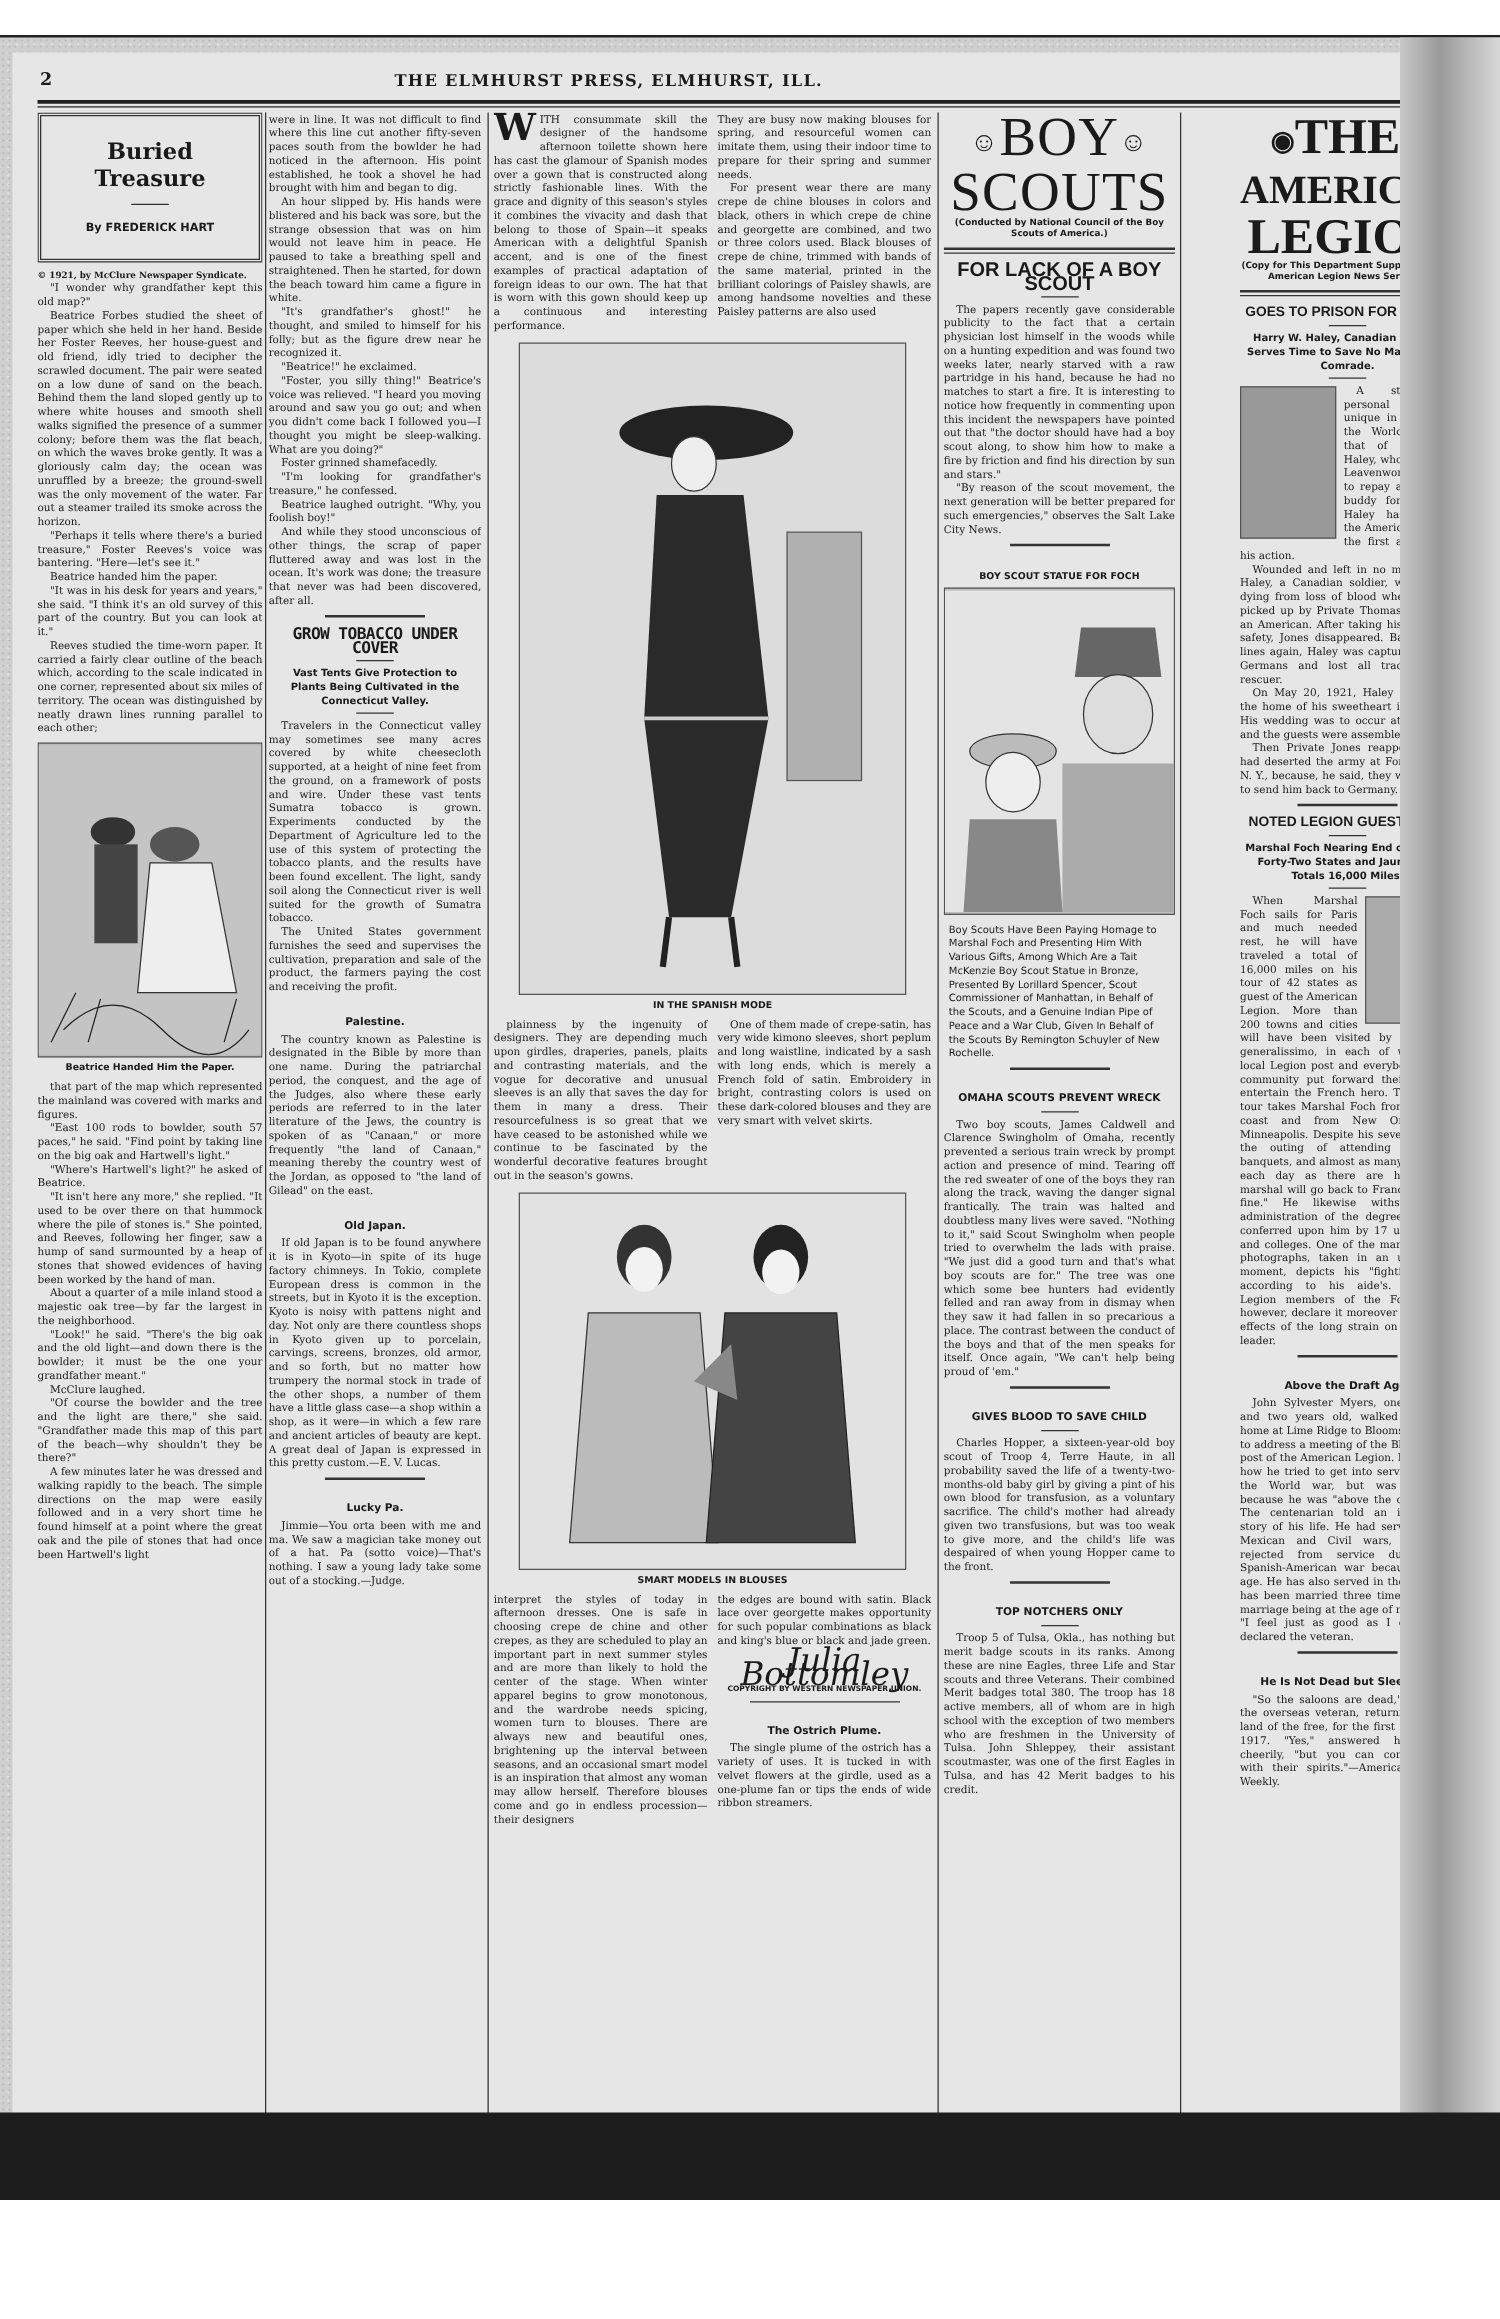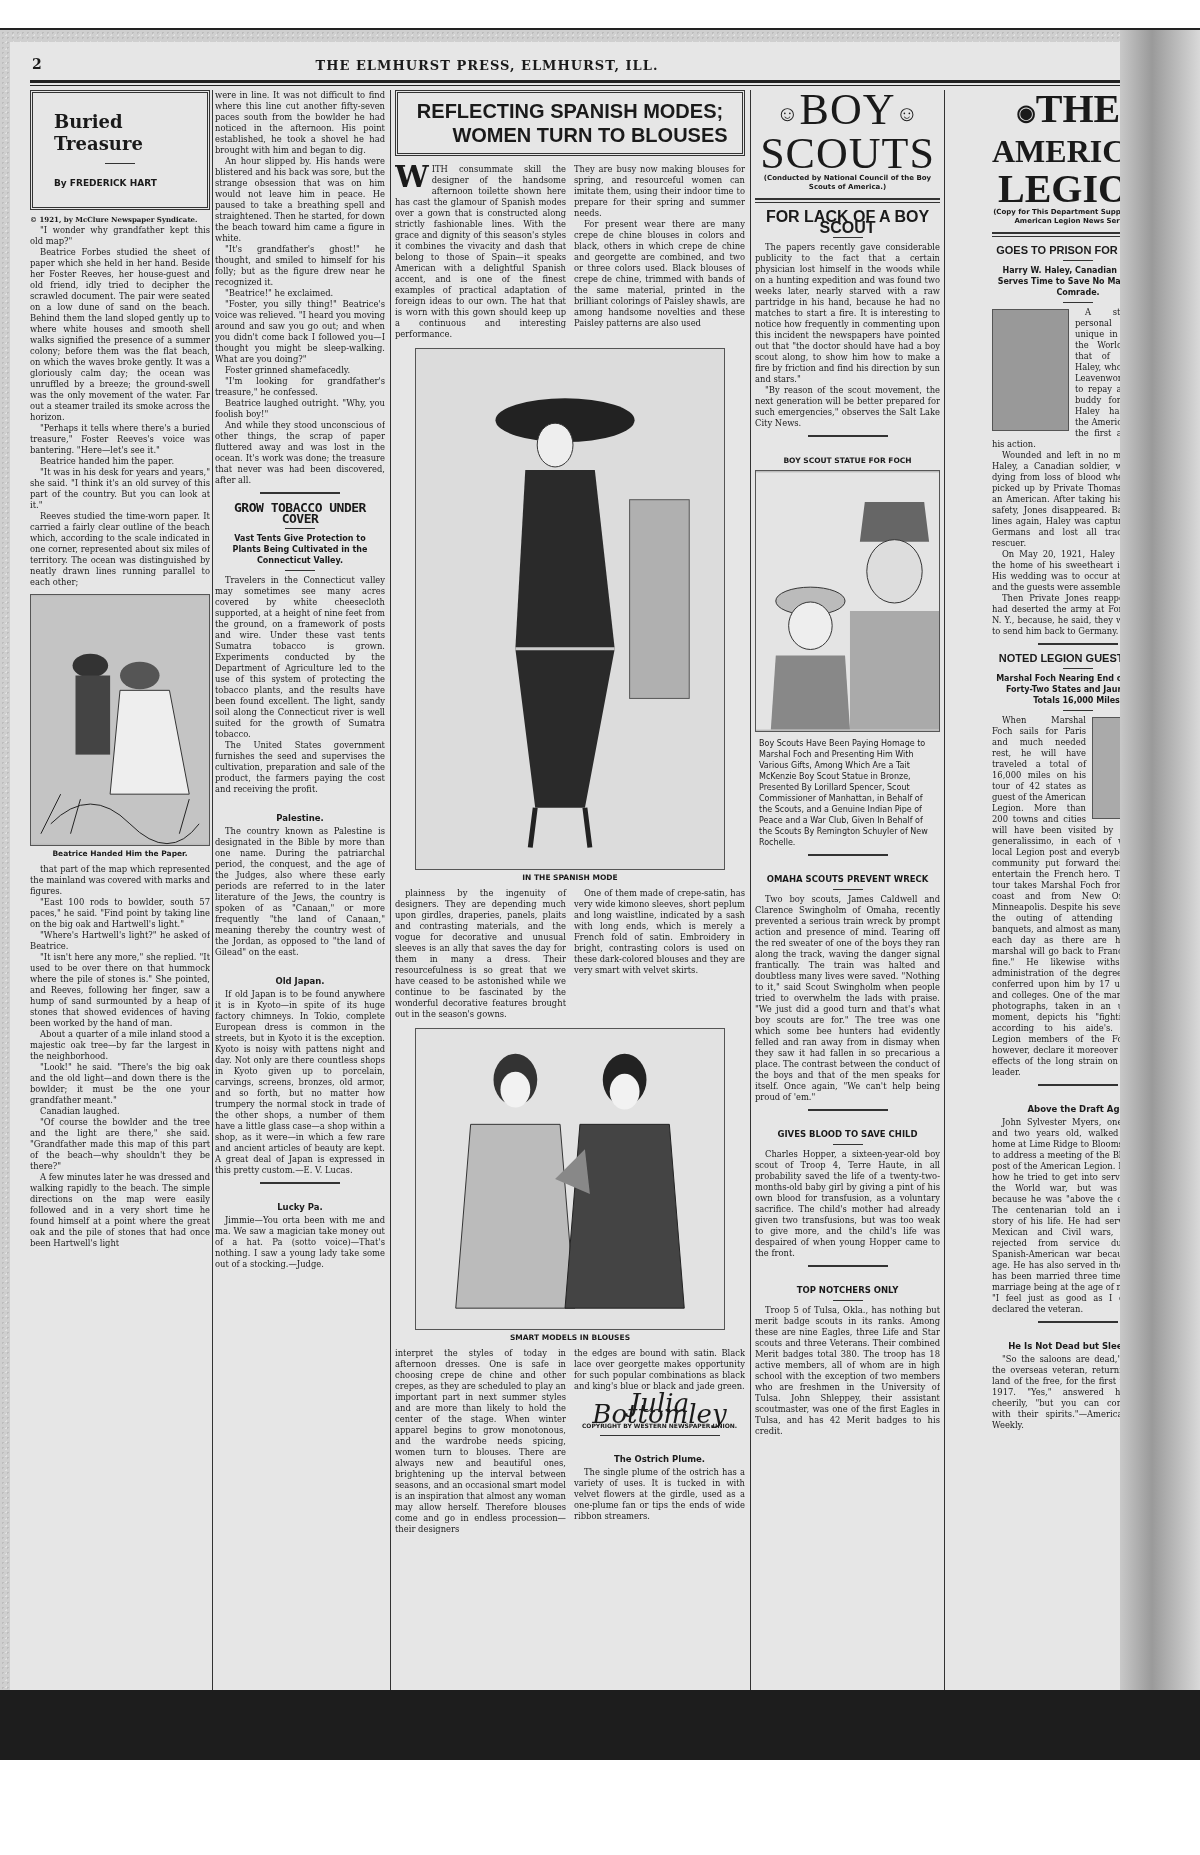--- a/index.html
+++ b/index.html
@@ -14,21 +14,21 @@
   .masthead{position:absolute;left:0;width:954px;top:16px;text-align:center;font-size:13px;font-weight:bold;letter-spacing:1px;font-family:"DejaVu Serif",serif;}
   .rule-top{position:absolute;left:20px;top:38px;width:1090px;border-top:3px solid #222;border-bottom:1px solid #222;height:2px;}
   .col{position:absolute;top:48px;font-size:8.4px;line-height:11px;text-align:justify;overflow:hidden;}
   .col p{margin:0;text-indent:10px;}
   .vrule{position:absolute;top:48px;width:1px;background:#333;}
   .c1{left:20px;width:180px;height:1620px;}
   .c2{left:205px;width:170px;height:1620px;}
   .c3{left:385px;width:350px;height:1620px;}
   .c4{left:745px;width:185px;height:1620px;}
   .c5{left:982px;width:172px;height:1620px;}
-  .boxhead{border:3px double #333;padding:18px 21px;margin-bottom:4px;}
+  .boxhead{border:3px double #333;padding:18px 21px;text-align:center;margin-bottom:4px;}
   .boxhead .t{font-size:18px;font-weight:bold;line-height:22px;}
   .boxhead .by{font-family:"DejaVu Sans",sans-serif;font-size:9px;font-weight:bold;margin-top:14px;}
   .boxhead hr{width:30px;border:0;border-top:1px solid #333;margin:8px auto;}
   .credit{font-size:7px;font-weight:bold;text-align:left;}
   .illus{background:#bbb;border:1px solid #555;margin:4px 0;position:relative;}
   .illus .cap{position:absolute;bottom:-14px;left:0;right:0;text-align:center;font-size:7.5px;font-weight:bold;font-family:"DejaVu Sans",sans-serif;}
   .hd{font-family:"Liberation Sans",sans-serif;font-weight:bold;text-align:center;margin:8px 0 3px;}
   .hd.big{font-size:13px;font-family:"DejaVu Sans Mono",monospace;letter-spacing:-0.5px;}
   .deck{font-family:"DejaVu Sans",sans-serif;font-weight:bold;font-size:8px;text-align:center;margin:3px 4px;line-height:11px;}
   .sub{font-family:"DejaVu Sans",sans-serif;font-weight:bold;font-size:8.5px;text-align:center;margin:18px 0 2px;}
@@ -82,21 +82,21 @@
         </svg>
         <div class="cap">Beatrice Handed Him the Paper.</div>
       </div>
       <div style="height:14px"></div>
       <p>that part of the map which represented the mainland was covered with marks and figures.</p>
       <p>"East 100 rods to bowlder, south 57 paces," he said. "Find point by taking line on the big oak and Hartwell's light."</p>
       <p>"Where's Hartwell's light?" he asked of Beatrice.</p>
       <p>"It isn't here any more," she replied. "It used to be over there on that hummock where the pile of stones is." She pointed, and Reeves, following her finger, saw a hump of sand surmounted by a heap of stones that showed evidences of having been worked by the hand of man.</p>
       <p>About a quarter of a mile inland stood a majestic oak tree—by far the largest in the neighborhood.</p>
       <p>"Look!" he said. "There's the big oak and the old light—and down there is the bowlder; it must be the one your grandfather meant."</p>
-      <p>Canadian laughed.</p>
+      <p>McClure laughed.</p>
       <p>"Of course the bowlder and the tree and the light are there," she said. "Grandfather made this map of this part of the beach—why shouldn't they be there?"</p>
       <p>A few minutes later he was dressed and walking rapidly to the beach. The simple directions on the map were easily followed and in a very short time he found himself at a point where the great oak and the pile of stones that had once been Hartwell's light</p>
     </div>
     <div class="vrule" style="left:202px;height:1620px;"></div>
 
     <div class="col c2">
       <p style="text-indent:0">were in line. It was not difficult to find where this line cut another fifty-seven paces south from the bowlder he had noticed in the afternoon. His point established, he took a shovel he had brought with him and began to dig.</p>
       <p>An hour slipped by. His hands were blistered and his back was sore, but the strange obsession that was on him would not leave him in peace. He paused to take a breathing spell and straightened. Then he started, for down the beach toward him came a figure in white.</p>
       <p>"It's grandfather's ghost!" he thought, and smiled to himself for his folly; but as the figure drew near he recognized it.</p>
       <p>"Beatrice!" he exclaimed.</p>
@@ -116,24 +116,20 @@
       <p>The country known as Palestine is designated in the Bible by more than one name. During the patriarchal period, the conquest, and the age of the Judges, also where these early periods are referred to in the later literature of the Jews, the country is spoken of as "Canaan," or more frequently "the land of Canaan," meaning thereby the country west of the Jordan, as opposed to "the land of Gilead" on the east.</p>
       <div class="sub">Old Japan.</div>
       <p>If old Japan is to be found anywhere it is in Kyoto—in spite of its huge factory chimneys. In Tokio, complete European dress is common in the streets, but in Kyoto it is the exception. Kyoto is noisy with pattens night and day. Not only are there countless shops in Kyoto given up to porcelain, carvings, screens, bronzes, old armor, and so forth, but no matter how trumpery the normal stock in trade of the other shops, a number of them have a little glass case—a shop within a shop, as it were—in which a few rare and ancient articles of beauty are kept. A great deal of Japan is expressed in this pretty custom.—E. V. Lucas.</p>
       <div class="long-rule"></div>
       <div class="sub">Lucky Pa.</div>
       <p>Jimmie—You orta been with me and ma. We saw a magician take money out of a hat. Pa (sotto voice)—That's nothing. I saw a young lady take some out of a stocking.—Judge.</p>
     </div>
     <div class="vrule" style="left:380px;height:1620px;"></div>
 
     <div class="col c3">
-      <div class="spanish-head">
-        <div>REFLECTING SPANISH MODES;</div>
-        <div style="padding-left:40px">WOMEN TURN TO BLOUSES</div>
-      </div>
       <div class="twocol">
         <div>
           <span class="dropcap">W</span>
           <span>ITH consummate skill the designer of the handsome afternoon toilette shown here has cast the glamour of Spanish modes over a gown that is constructed along strictly fashionable lines. With the grace and dignity of this season's styles it combines the vivacity and dash that belong to those of Spain—it speaks American with a delightful Spanish accent, and is one of the finest examples of practical adaptation of foreign ideas to our own. The hat that is worn with this gown should keep up a continuous and interesting performance.</span>
         </div>
         <div>
           <p style="text-indent:0">They are busy now making blouses for spring, and resourceful women can imitate them, using their indoor time to prepare for their spring and summer needs.</p>
           <p>For present wear there are many crepe de chine blouses in colors and black, others in which crepe de chine and georgette are combined, and two or three colors used. Black blouses of crepe de chine, trimmed with bands of the same material, printed in the brilliant colorings of Paisley shawls, are among handsome novelties and these Paisley patterns are also used</p>
         </div>
       </div>

